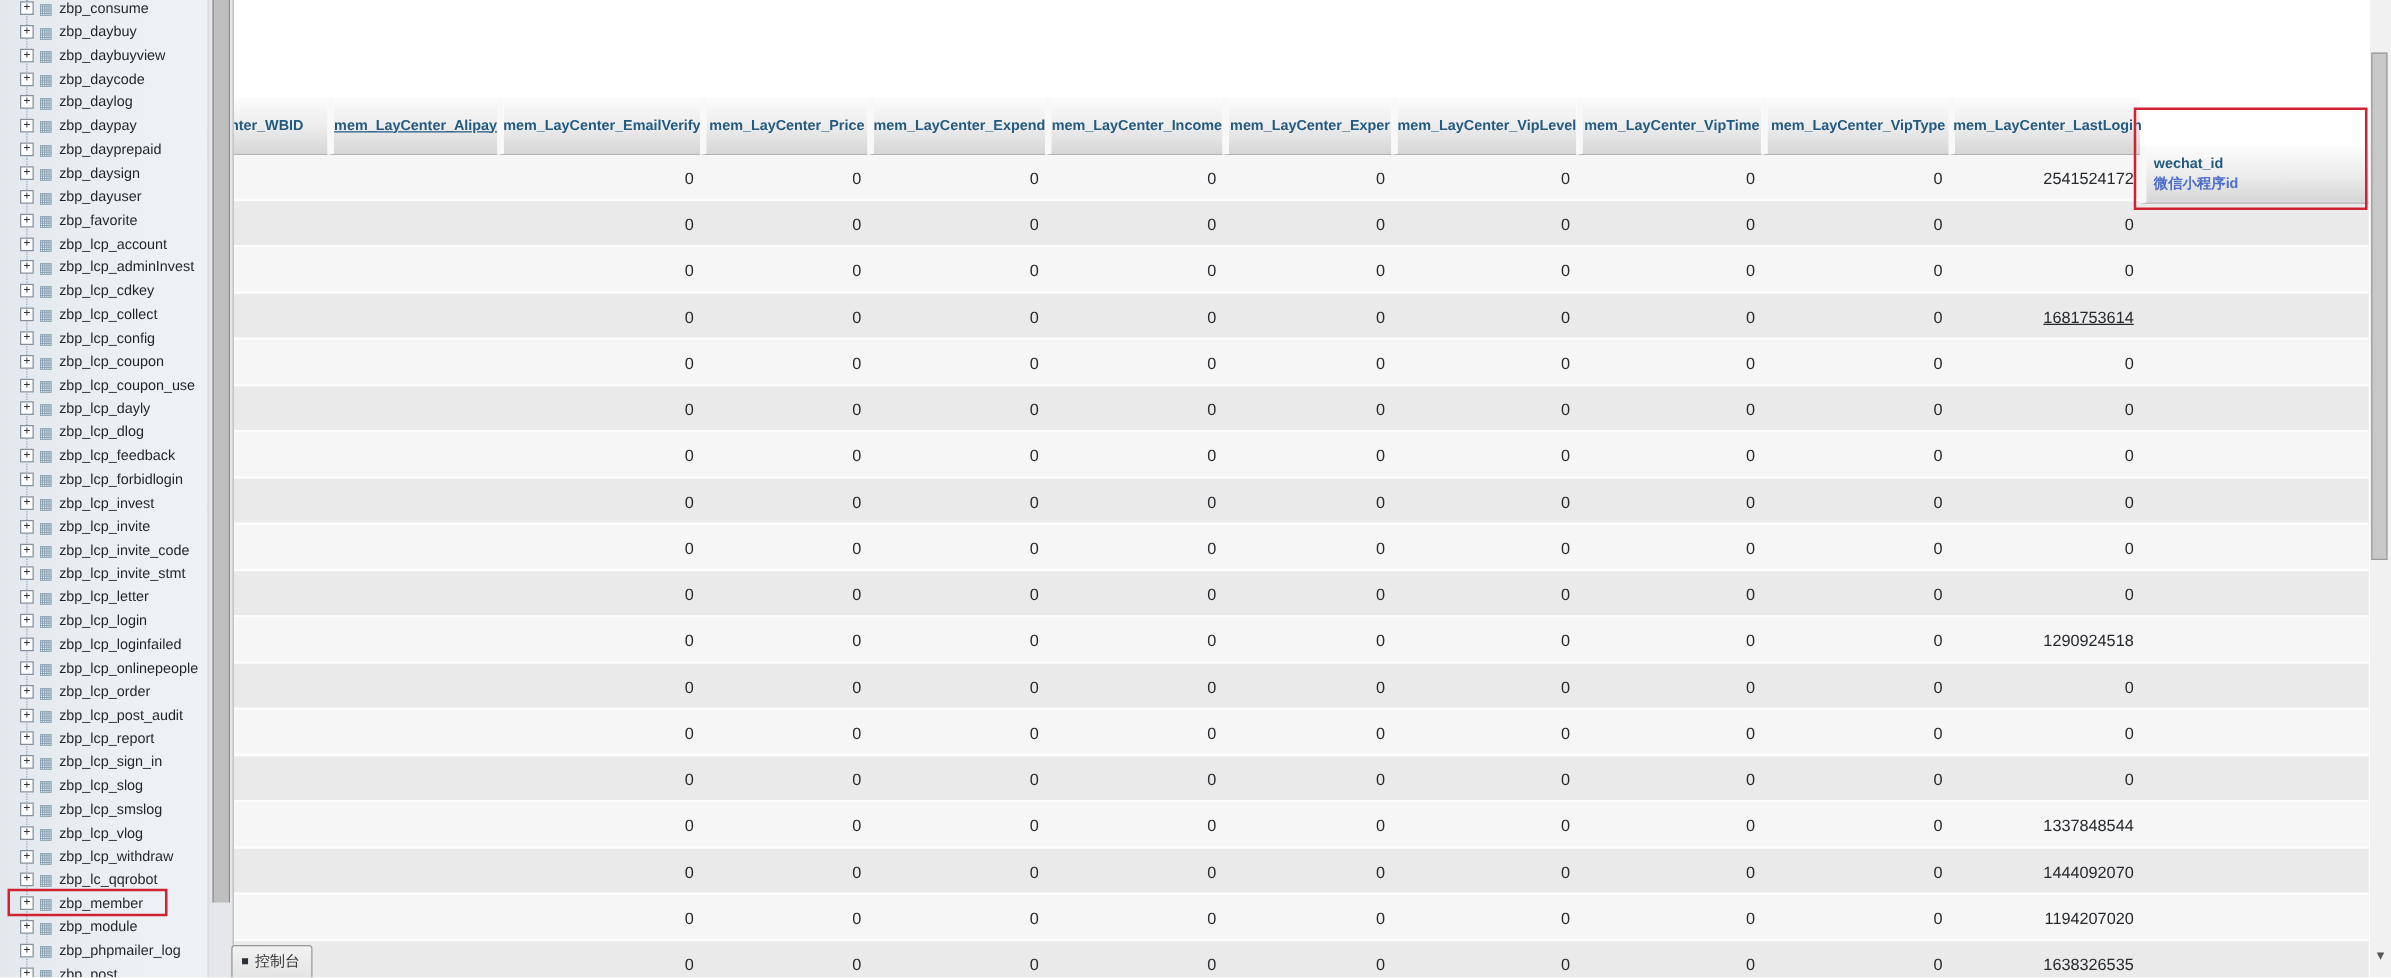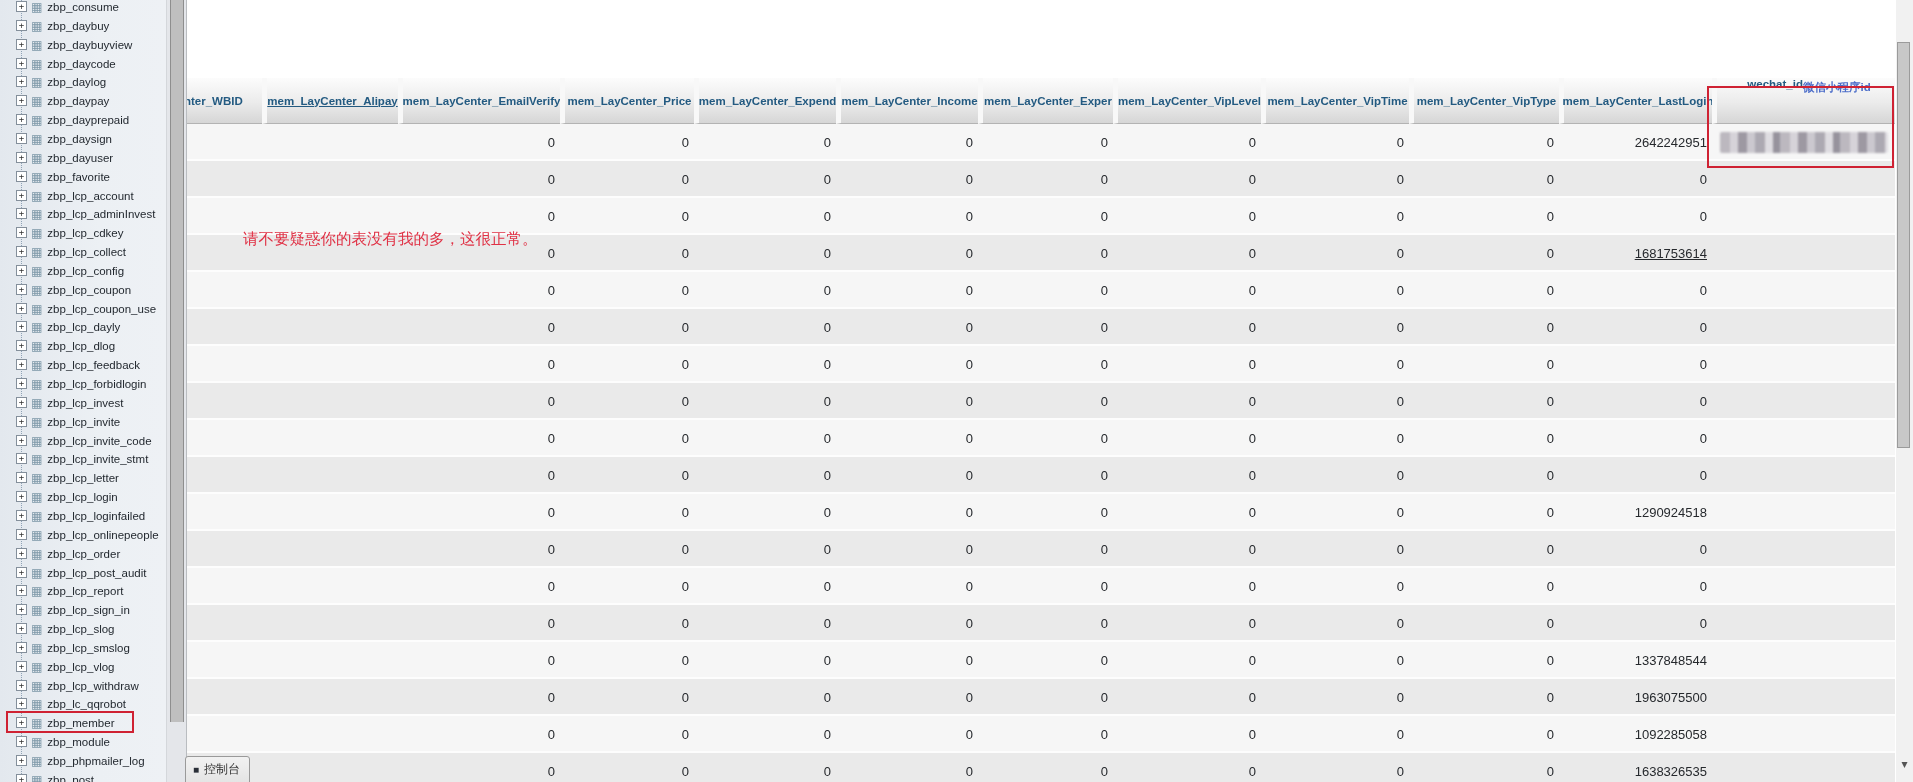--- a/index.html
+++ b/index.html
@@ -32,21 +32,21 @@
   #content-divider{position:absolute;left:186px;top:0;width:1px;height:782px;background:#b9bcc0;z-index:12;}
   
   .th{
     position:absolute;top:78px;height:46px;box-sizing:border-box;z-index:2;
     background:linear-gradient(180deg,#fcfcfc 0%,#ebebeb 55%,#d6d6d6 100%);
     border-bottom:1px solid #b3b3b3;border-left:5px solid #f8f8f8;
     color:#235a81;font-size:11.5px;font-weight:bold;
     display:flex;align-items:center;justify-content:center;cursor:pointer;
   }
   .th.first{border-left:none;}
-  .th.two-line{flex-direction:row;align-items:flex-start;justify-content:center;padding-left:6px;}
+  .th.two-line{flex-direction:column;align-items:flex-start;justify-content:center;padding-left:6px;margin-top:39px;}
   .th-comment{font-weight:bold;font-size:11.5px;color:#4d6ec9;margin-top:2px;}
   .row{position:absolute;left:0;width:1895px;height:37px;z-index:1;}
   .row.odd{background:#f6f6f6;box-shadow:inset 0 -2px 0 #fdfdfd;}
   .row.even{background:#eaeaea;box-shadow:inset 0 -2px 0 #fdfdfd;}
   .cell{
     position:absolute;top:0;height:37px;line-height:37px;box-sizing:border-box;
     text-align:right;padding-right:5px;font-size:13px;color:#26292d;overflow:hidden;
   }
   .blur-block{
     position:absolute;top:8px;height:21px;border-radius:2px;opacity:.9;
@@ -124,21 +124,21 @@
           <div class="cell" style="left: 150px; width: 112px;"></div>
           <div class="cell" style="left: 262px; width: 136px;"></div>
           <div class="cell" style="left: 398px; width: 162px;">0</div>
           <div class="cell" style="left: 560px; width: 134px;">0</div>
           <div class="cell" style="left: 694px; width: 142px;">0</div>
           <div class="cell" style="left: 836px; width: 142px;">0</div>
           <div class="cell" style="left: 978px; width: 135px;">0</div>
           <div class="cell" style="left: 1113px; width: 148px;">0</div>
           <div class="cell" style="left: 1261px; width: 148px;">0</div>
           <div class="cell" style="left: 1409px; width: 150px;">0</div>
-          <div class="cell" style="left: 1559px; width: 153px;">2642242951</div>
+          <div class="cell" style="left: 1559px; width: 153px;">2541524172</div>
           <div class="cell" style="left: 1712px; width: 183px;">
             <div class="blur-block" style="left: 8px; width: 168px;"></div>
           </div>
         </div>
         <div class="row even" style="top: 161px;">
           <div class="cell" style="left: 150px; width: 112px;"></div>
           <div class="cell" style="left: 262px; width: 136px;"></div>
           <div class="cell" style="left: 398px; width: 162px;">0</div>
           <div class="cell" style="left: 560px; width: 134px;">0</div>
           <div class="cell" style="left: 694px; width: 142px;">0</div>
@@ -336,55 +336,54 @@
           <div class="cell" style="left: 150px; width: 112px;"></div>
           <div class="cell" style="left: 262px; width: 136px;"></div>
           <div class="cell" style="left: 398px; width: 162px;">0</div>
           <div class="cell" style="left: 560px; width: 134px;">0</div>
           <div class="cell" style="left: 694px; width: 142px;">0</div>
           <div class="cell" style="left: 836px; width: 142px;">0</div>
           <div class="cell" style="left: 978px; width: 135px;">0</div>
           <div class="cell" style="left: 1113px; width: 148px;">0</div>
           <div class="cell" style="left: 1261px; width: 148px;">0</div>
           <div class="cell" style="left: 1409px; width: 150px;">0</div>
-          <div class="cell" style="left: 1559px; width: 153px;">1963075500</div>
+          <div class="cell" style="left: 1559px; width: 153px;">1444092070</div>
           <div class="cell" style="left: 1712px; width: 183px;"></div>
         </div>
         <div class="row odd" style="top: 716px;">
           <div class="cell" style="left: 150px; width: 112px;"></div>
           <div class="cell" style="left: 262px; width: 136px;"></div>
           <div class="cell" style="left: 398px; width: 162px;">0</div>
           <div class="cell" style="left: 560px; width: 134px;">0</div>
           <div class="cell" style="left: 694px; width: 142px;">0</div>
           <div class="cell" style="left: 836px; width: 142px;">0</div>
           <div class="cell" style="left: 978px; width: 135px;">0</div>
           <div class="cell" style="left: 1113px; width: 148px;">0</div>
           <div class="cell" style="left: 1261px; width: 148px;">0</div>
           <div class="cell" style="left: 1409px; width: 150px;">0</div>
-          <div class="cell" style="left: 1559px; width: 153px;">1092285058</div>
+          <div class="cell" style="left: 1559px; width: 153px;">1194207020</div>
           <div class="cell" style="left: 1712px; width: 183px;"></div>
         </div>
         <div class="row even" style="top: 753px;">
           <div class="cell" style="left: 150px; width: 112px;"></div>
           <div class="cell" style="left: 262px; width: 136px;"></div>
           <div class="cell" style="left: 398px; width: 162px;">0</div>
           <div class="cell" style="left: 560px; width: 134px;">0</div>
           <div class="cell" style="left: 694px; width: 142px;">0</div>
           <div class="cell" style="left: 836px; width: 142px;">0</div>
           <div class="cell" style="left: 978px; width: 135px;">0</div>
           <div class="cell" style="left: 1113px; width: 148px;">0</div>
           <div class="cell" style="left: 1261px; width: 148px;">0</div>
           <div class="cell" style="left: 1409px; width: 150px;">0</div>
           <div class="cell" style="left: 1559px; width: 153px;">1638326535</div>
           <div class="cell" style="left: 1712px; width: 183px;"></div>
         </div>
       </div>
 
     <div id="annotation">
-      <div>请不要疑惑你的表没有我的多，这很正常。</div>
     </div>
 
     <div id="col-redbox"></div>
 
     <div id="main-scroll-track">
       <div id="main-scroll-thumb"></div>
       <div id="main-scroll-down">▾</div>
     </div>
 
     <button id="console-btn">

